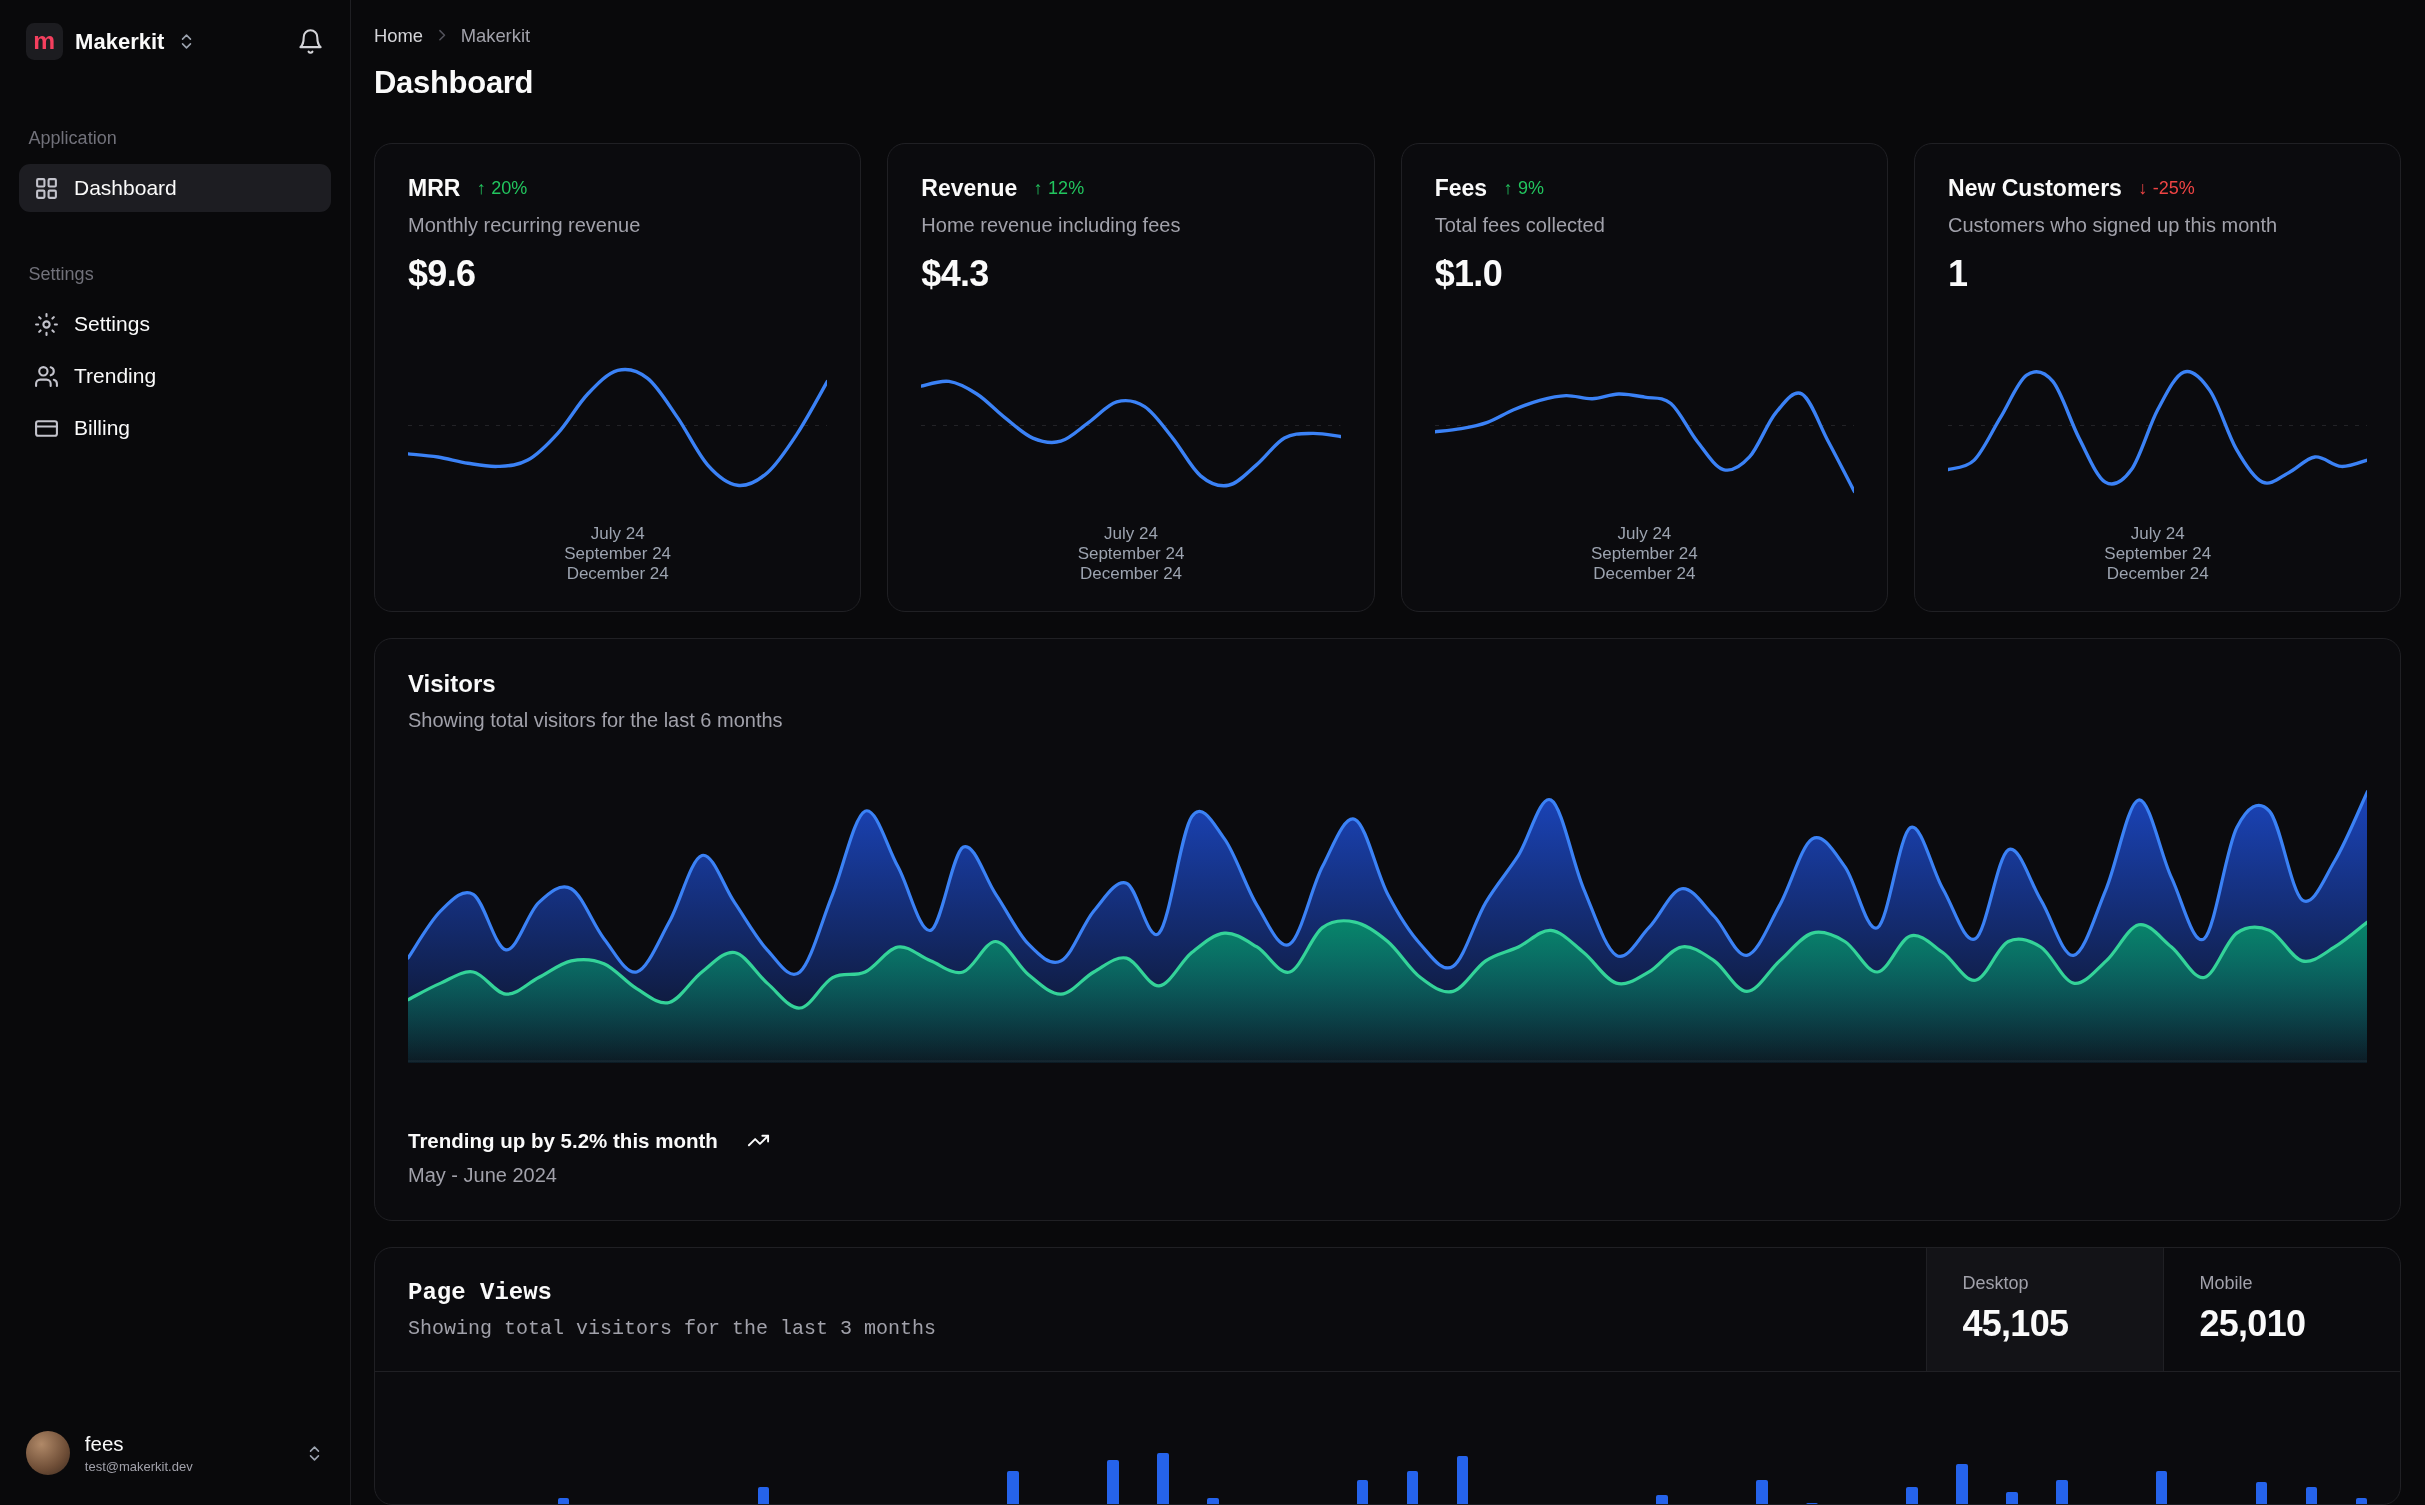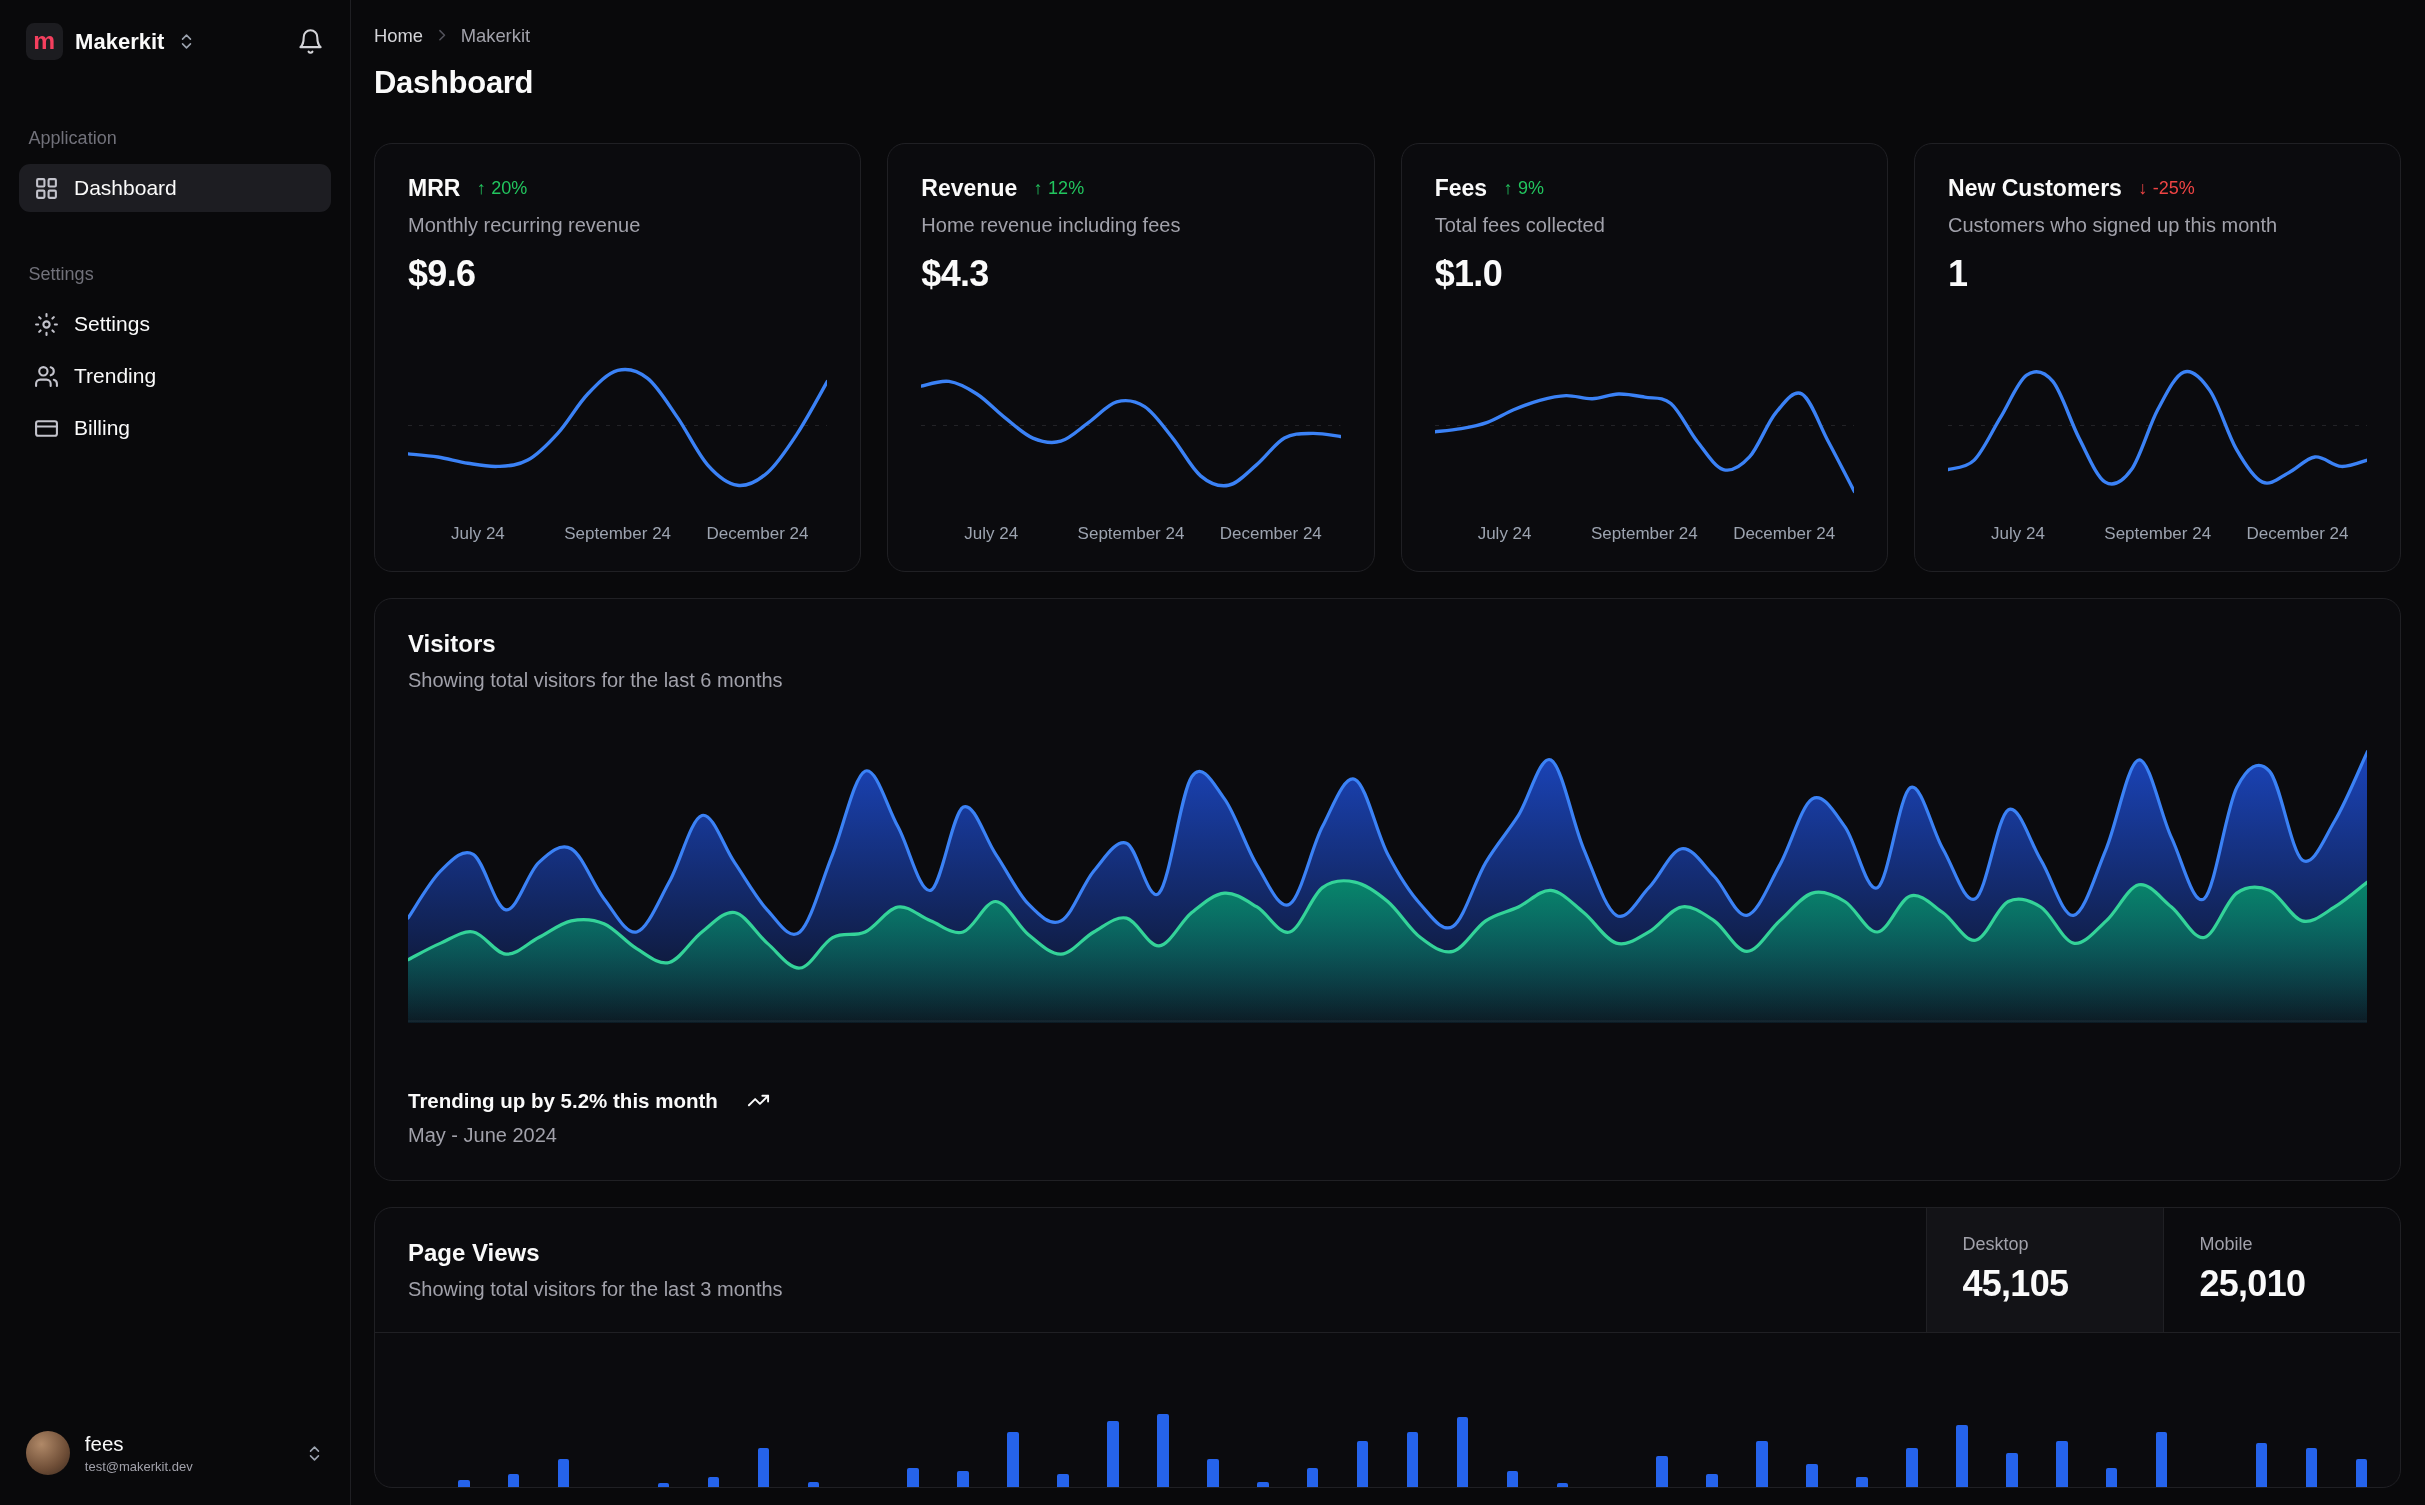--- a/index.html
+++ b/index.html
@@ -75,36 +75,36 @@
   .card-head { display:flex; align-items:center; gap:16.4px; }
   .stat-title { font-size:23px; font-weight:600; }
   .delta { display:flex; align-items:center; gap:5.5px; font-size:18px; font-weight:500; }
   .delta.up { color:#22c55e; }
   .delta.down { color:#ef4444; }
   .stat-sub { margin-top:12.3px; font-size:20px; color:#a1a1aa; }
   .stat-value { margin-top:16.4px; font-size:36px; font-weight:700; letter-spacing:-0.7px; }
 
   .spark { margin-top:45px; width:100%; height:171px; }
   .spark-labels {
-    display:grid; grid-template-columns:1fr 1fr 1fr;
+    display:grid; grid-template-columns:1fr;
     margin-top:12.3px; font-size:17px; color:#9ca3af; text-align:center;
   }
 
   .visitors-card { margin-top:26px; padding:31px 33px 33px; }
   .card-title { font-size:24px; font-weight:600; }
   .card-sub { margin-top:11px; font-size:20px; color:#a1a1aa; }
   .visitors-chart { margin-top:38px; width:100%; height:293px; }
   .vfoot { margin-top:66px; }
   .vfoot-main { display:flex; align-items:center; gap:29px; font-size:20.5px; font-weight:600; }
   .vfoot-main svg { width:23px; height:23px; color:#fafafa; }
   .vfoot-sub { margin-top:11px; font-size:20px; color:#a1a1aa; }
 
   .pv-card { margin-top:26px; overflow:hidden; }
   .pv-header { display:flex; border-bottom:0.7px solid #202024; }
-  .pv-title-wrap { flex:1; padding:31px 33px; }
+  .pv-title-wrap { flex:1; padding:31px 33px;font-family:Liberation Mono, monospace; }
   .pv-stat {
     width:237px; border-left:0.7px solid #202024;
     padding:24.6px 35px; display:flex; flex-direction:column; justify-content:center; gap:8.2px;
     cursor:pointer;
   }
   .pv-stat.active { background:#131317; }
   .pv-stat-label { font-size:18px; color:#a1a1aa; }
   .pv-stat-value { font-size:36px; font-weight:700; letter-spacing:-0.7px; }
   .pv-chart {
     height:154px; margin:0 33px;

